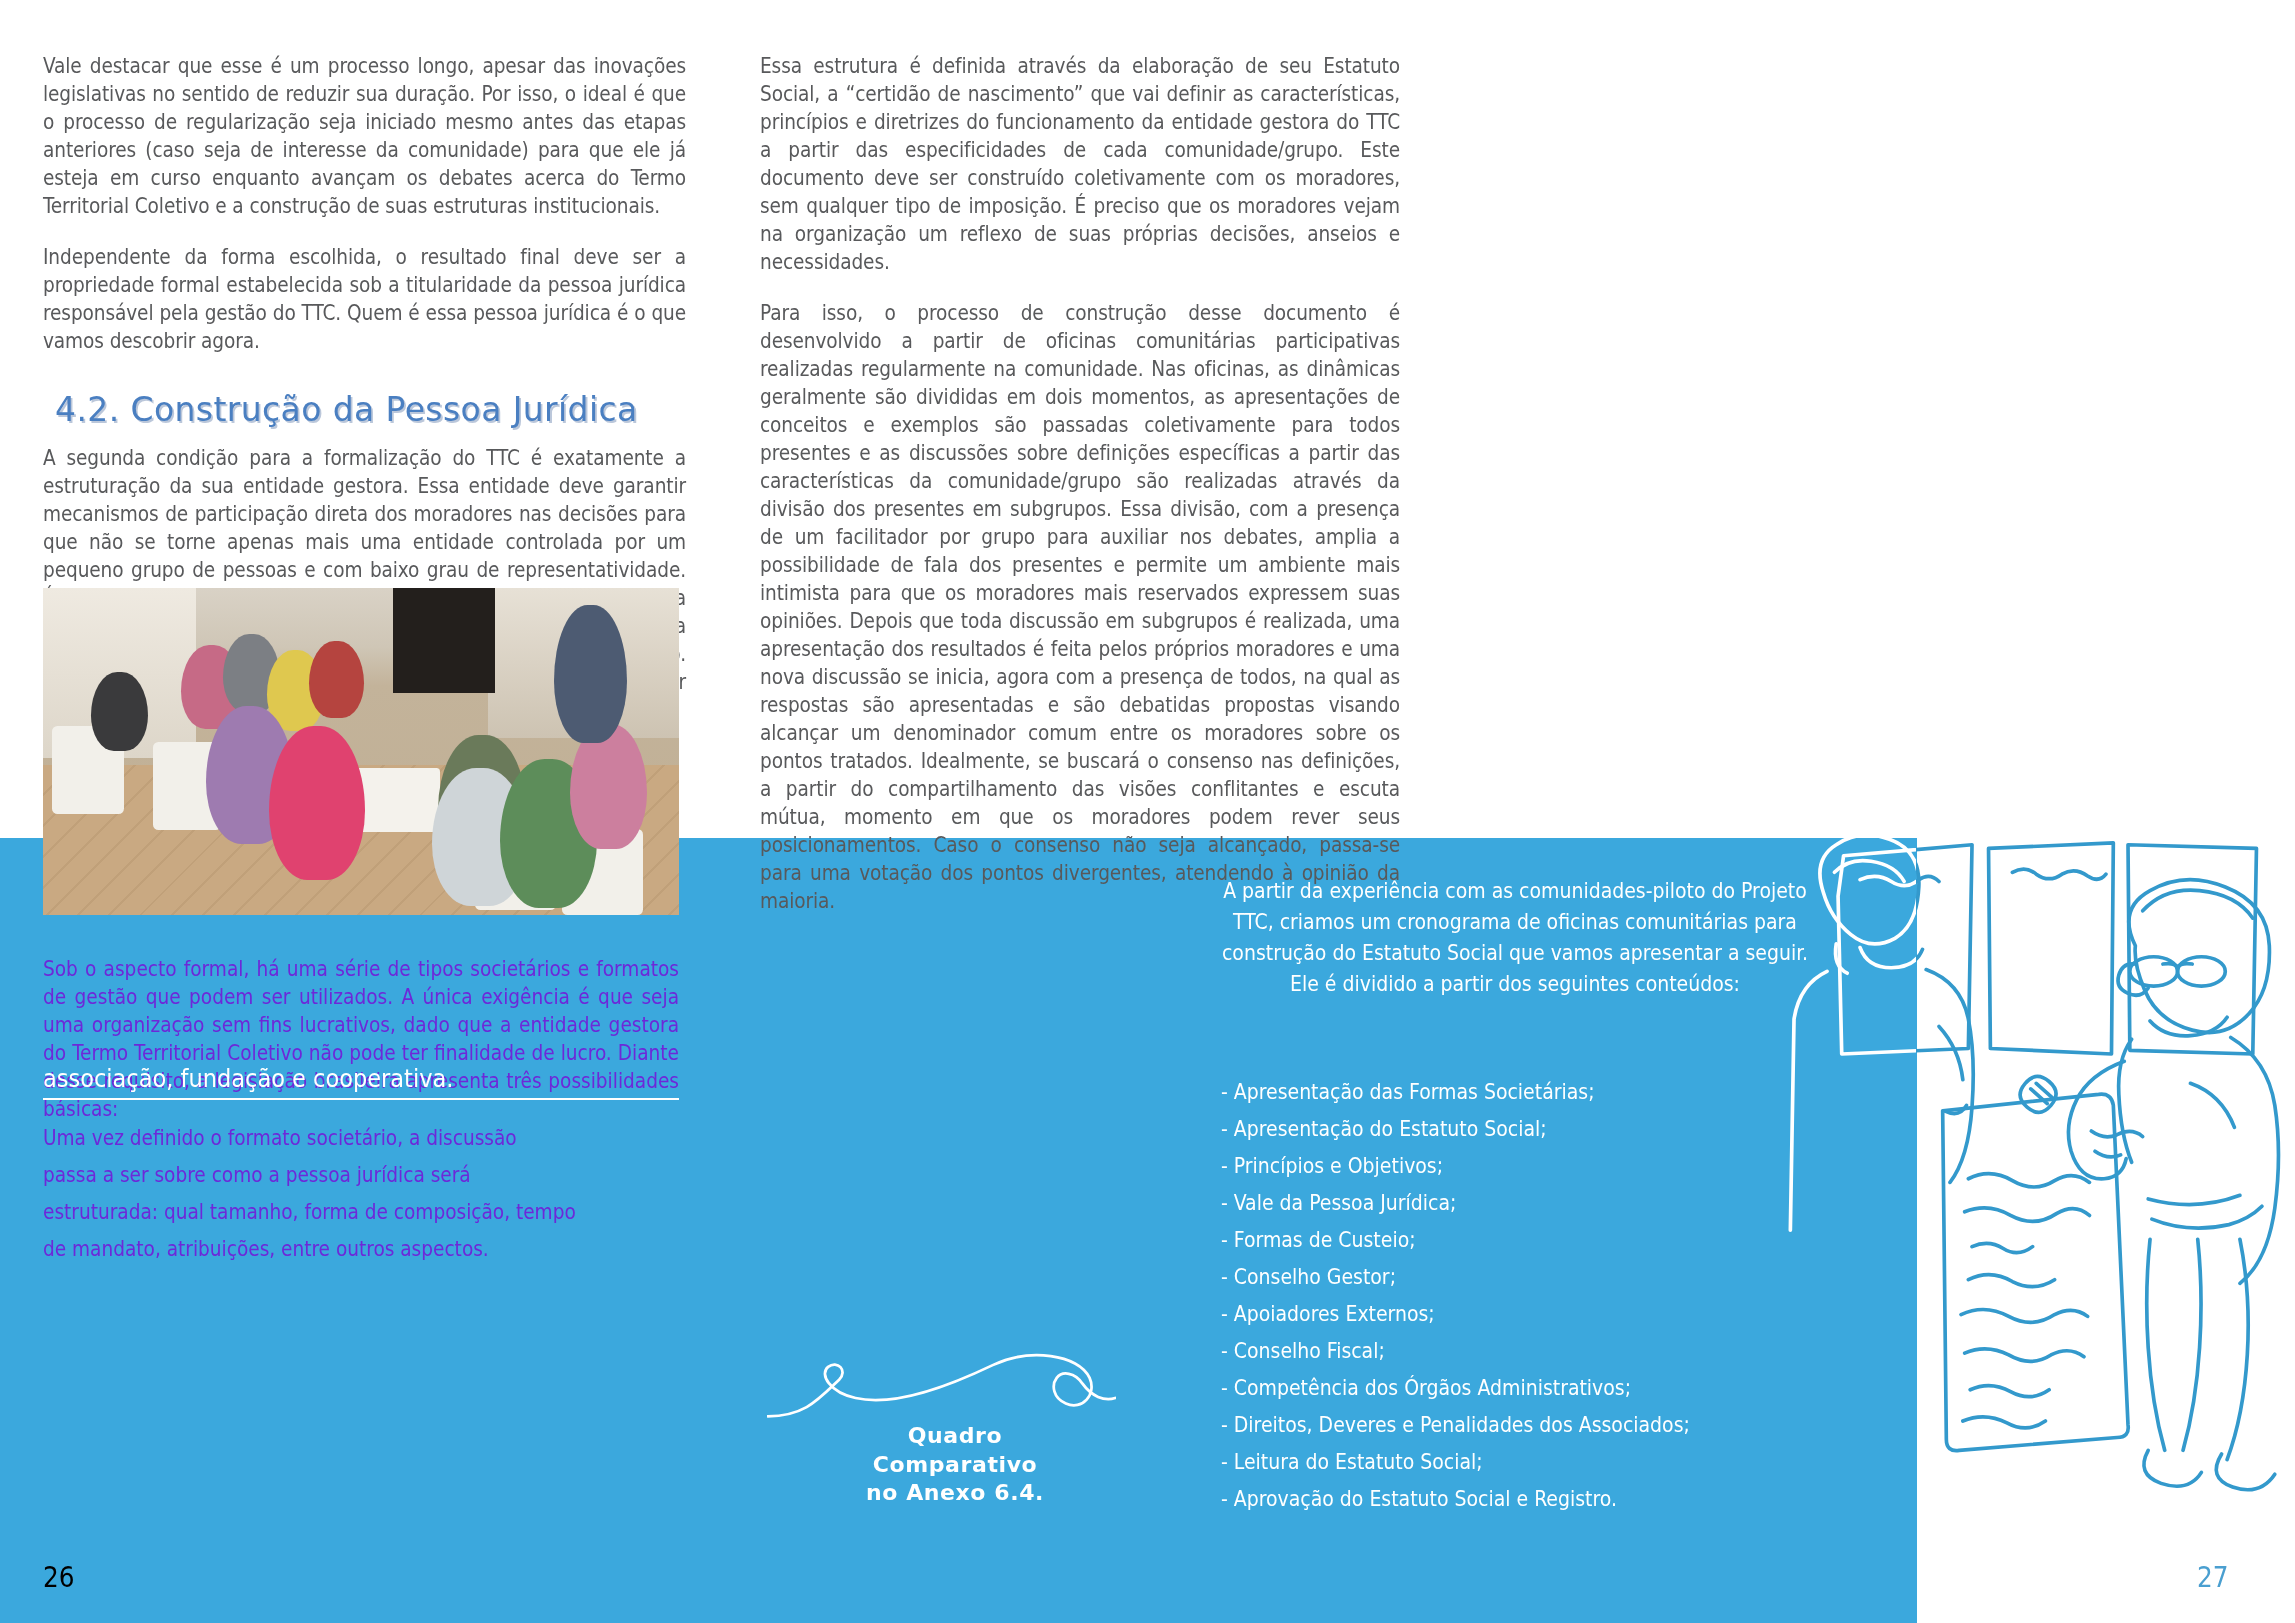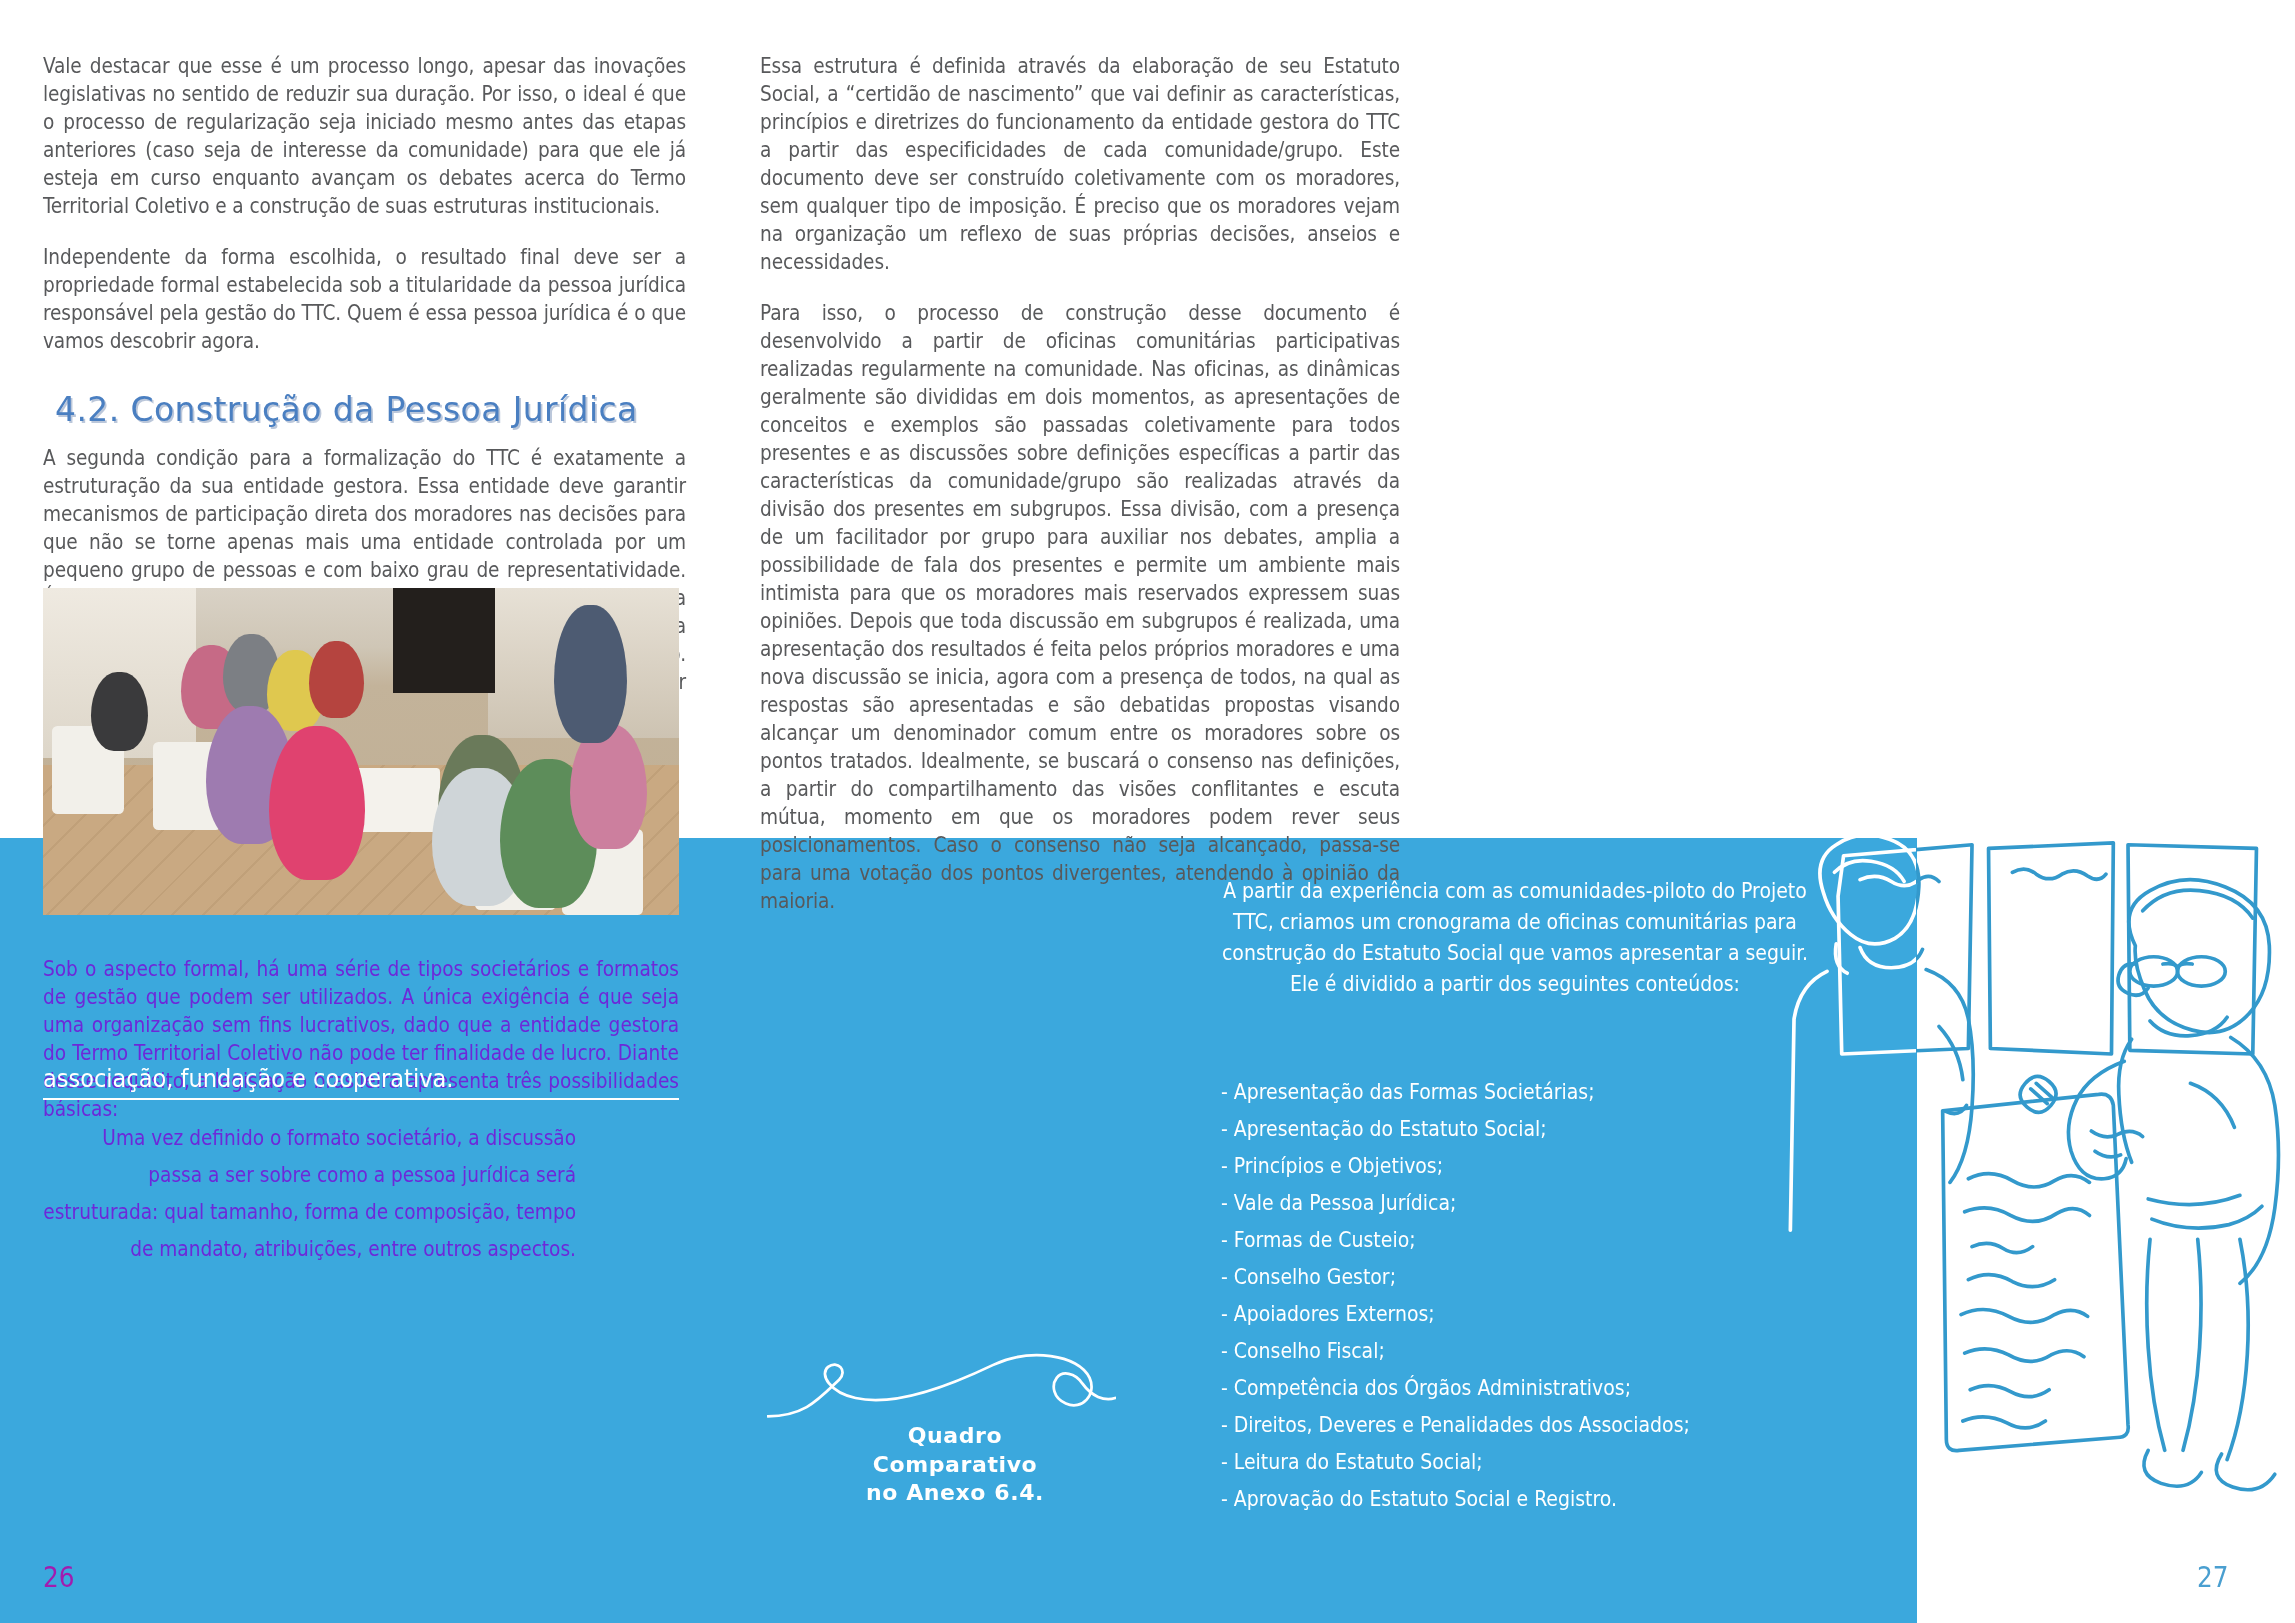--- a/index.html
+++ b/index.html
@@ -85,28 +85,28 @@
   }
   #panel-para-1{left:43px;top:955px;width:636px;}
   .bold-line{
     position:absolute;left:43px;top:1065px;width:636px;
     font-family:"DejaVu Sans Condensed","Liberation Sans",sans-serif;
     font-weight:normal;color:#ffffff;font-size:25px;line-height:27.5px;
   }
   .rule{
     position:absolute;left:43px;top:1098px;width:636px;height:1.8px;background:#ffffff;
   }
-  #panel-para-2{left:43px;top:1120px;width:533px;line-height:37px;text-align:right;}
+  #panel-para-2{left:43px;top:1120px;width:533px;line-height:37px;text-align:left;}
 
   .page-number{
     position:absolute;
     font-family:"DejaVu Sans Condensed","Liberation Sans",sans-serif;
     font-size:27.5px;
   }
-  #page-num-left{left:43px;top:1561px;color:#a21caf;}
+  #page-num-left{left:43px;top:1561px;color:#000000;}
   #page-num-right{left:2197px;top:1561px;color:#4a9fd0;}
 
   
   .callout{
     position:absolute;left:831px;top:1422px;width:248px;text-align:center;
     font-family:"DejaVu Sans","Liberation Sans",sans-serif;
     font-weight:bold;color:#ffffff;font-size:22px;line-height:28.5px;
     letter-spacing:0.6px;
   }
   .swash{position:absolute;left:767px;top:1345px;width:349px;height:96px;}

